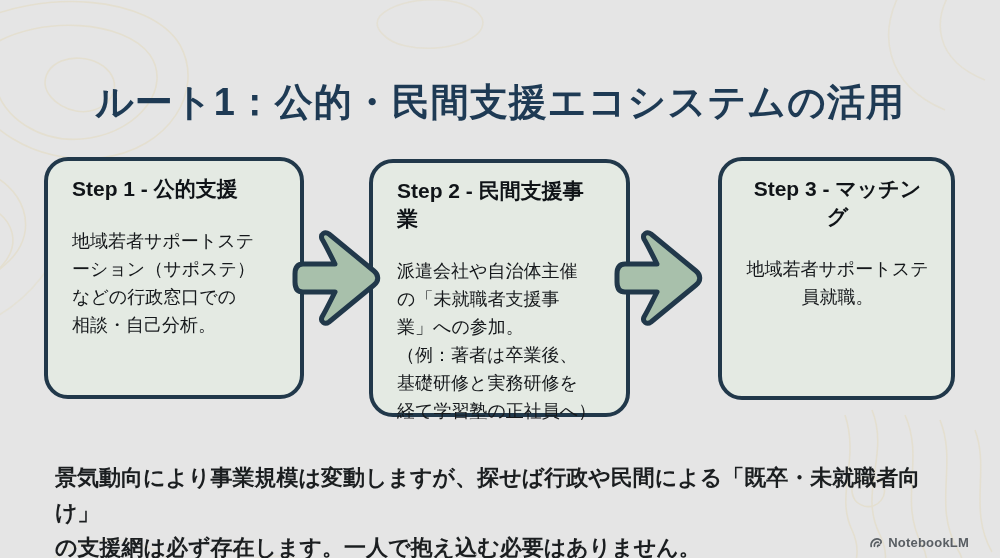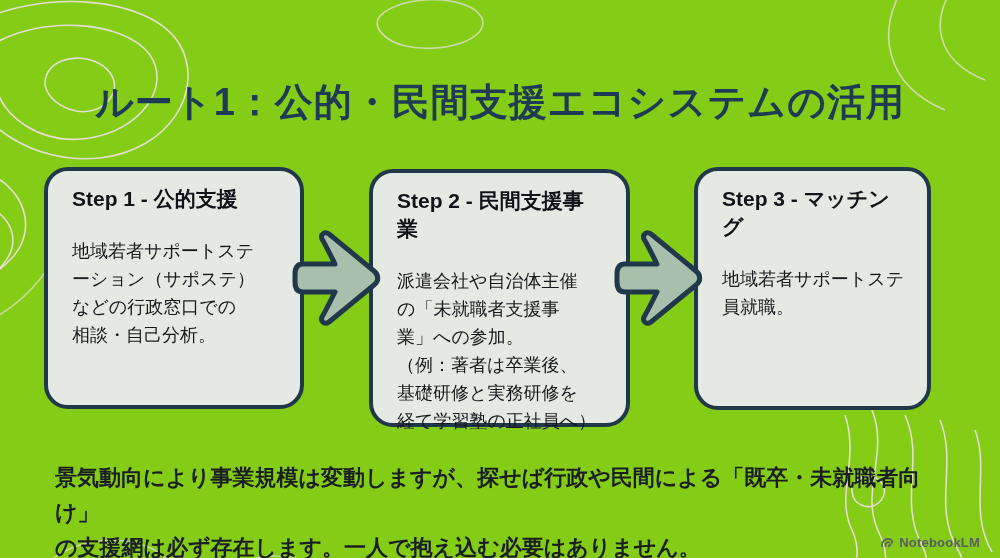--- a/index.html
+++ b/index.html
@@ -1,20 +1,20 @@
 <!DOCTYPE html>
 <html lang="ja"><head>
 <meta charset="utf-8">
 <style>
   html,body{margin:0;padding:0;}
   body{font-family:"Liberation Sans",sans-serif;}
   .canvas{
     position:relative;
     width:1000px;height:558px;
-    background:#84cc16;
+    background:#e5e5e5;
     overflow:hidden;
   }
   .bg-contours{
     position:absolute;inset:0;width:1000px;height:558px;
     pointer-events:none;
   }
   .slide-title{
     position:absolute;left:0;right:0;top:52px;
     text-align:center;
     font-size:38px;font-weight:700;
@@ -22,25 +22,24 @@
     letter-spacing:1px;
   }
   .card{
     position:absolute;
     box-sizing:border-box;
     background:#e4eae3;
     border:4px solid #21384a;
     border-radius:24px;
     padding:14px 22px 14px 24px;
     color:#14171a;
-    margin-top:10px;
   }
   .card-1{left:44px;top:157px;width:260px;height:242px;}
   .card-2{left:369px;top:159px;width:261px;height:258px;}
-  .card-3{left:694px;top:157px;width:237px;height:243px;}
+  .card-3{left:718px;top:157px;width:237px;height:243px;text-align:center;}
   .card h2{
     margin:0 0 24px 0;
     font-size:21px;font-weight:700;
     color:#101418;
   }
   .card p{
     margin:0;
     font-size:18px;line-height:28px;
     white-space:pre-line;
     color:#15181b;
@@ -51,21 +50,21 @@
   .arrow-1{left:291px;top:230px;}
   .arrow-2{left:613px;top:230px;}
   .note{
     position:absolute;left:55px;top:438px;width:900px;
     font-size:22px;font-weight:700;
     line-height:35px;
     color:#1b1e20;
     white-space:pre-line;
   }
   .footer-brand{
-    position:absolute;right:20px;bottom:8px;
+    position:absolute;right:31px;bottom:8px;
     display:flex;align-items:center;gap:5px;
     color:#595e63;font-size:13px;font-weight:700;
     letter-spacing:.2px;
   }
 </style>
 </head>
 <body>
 
 <div class="canvas">
 

